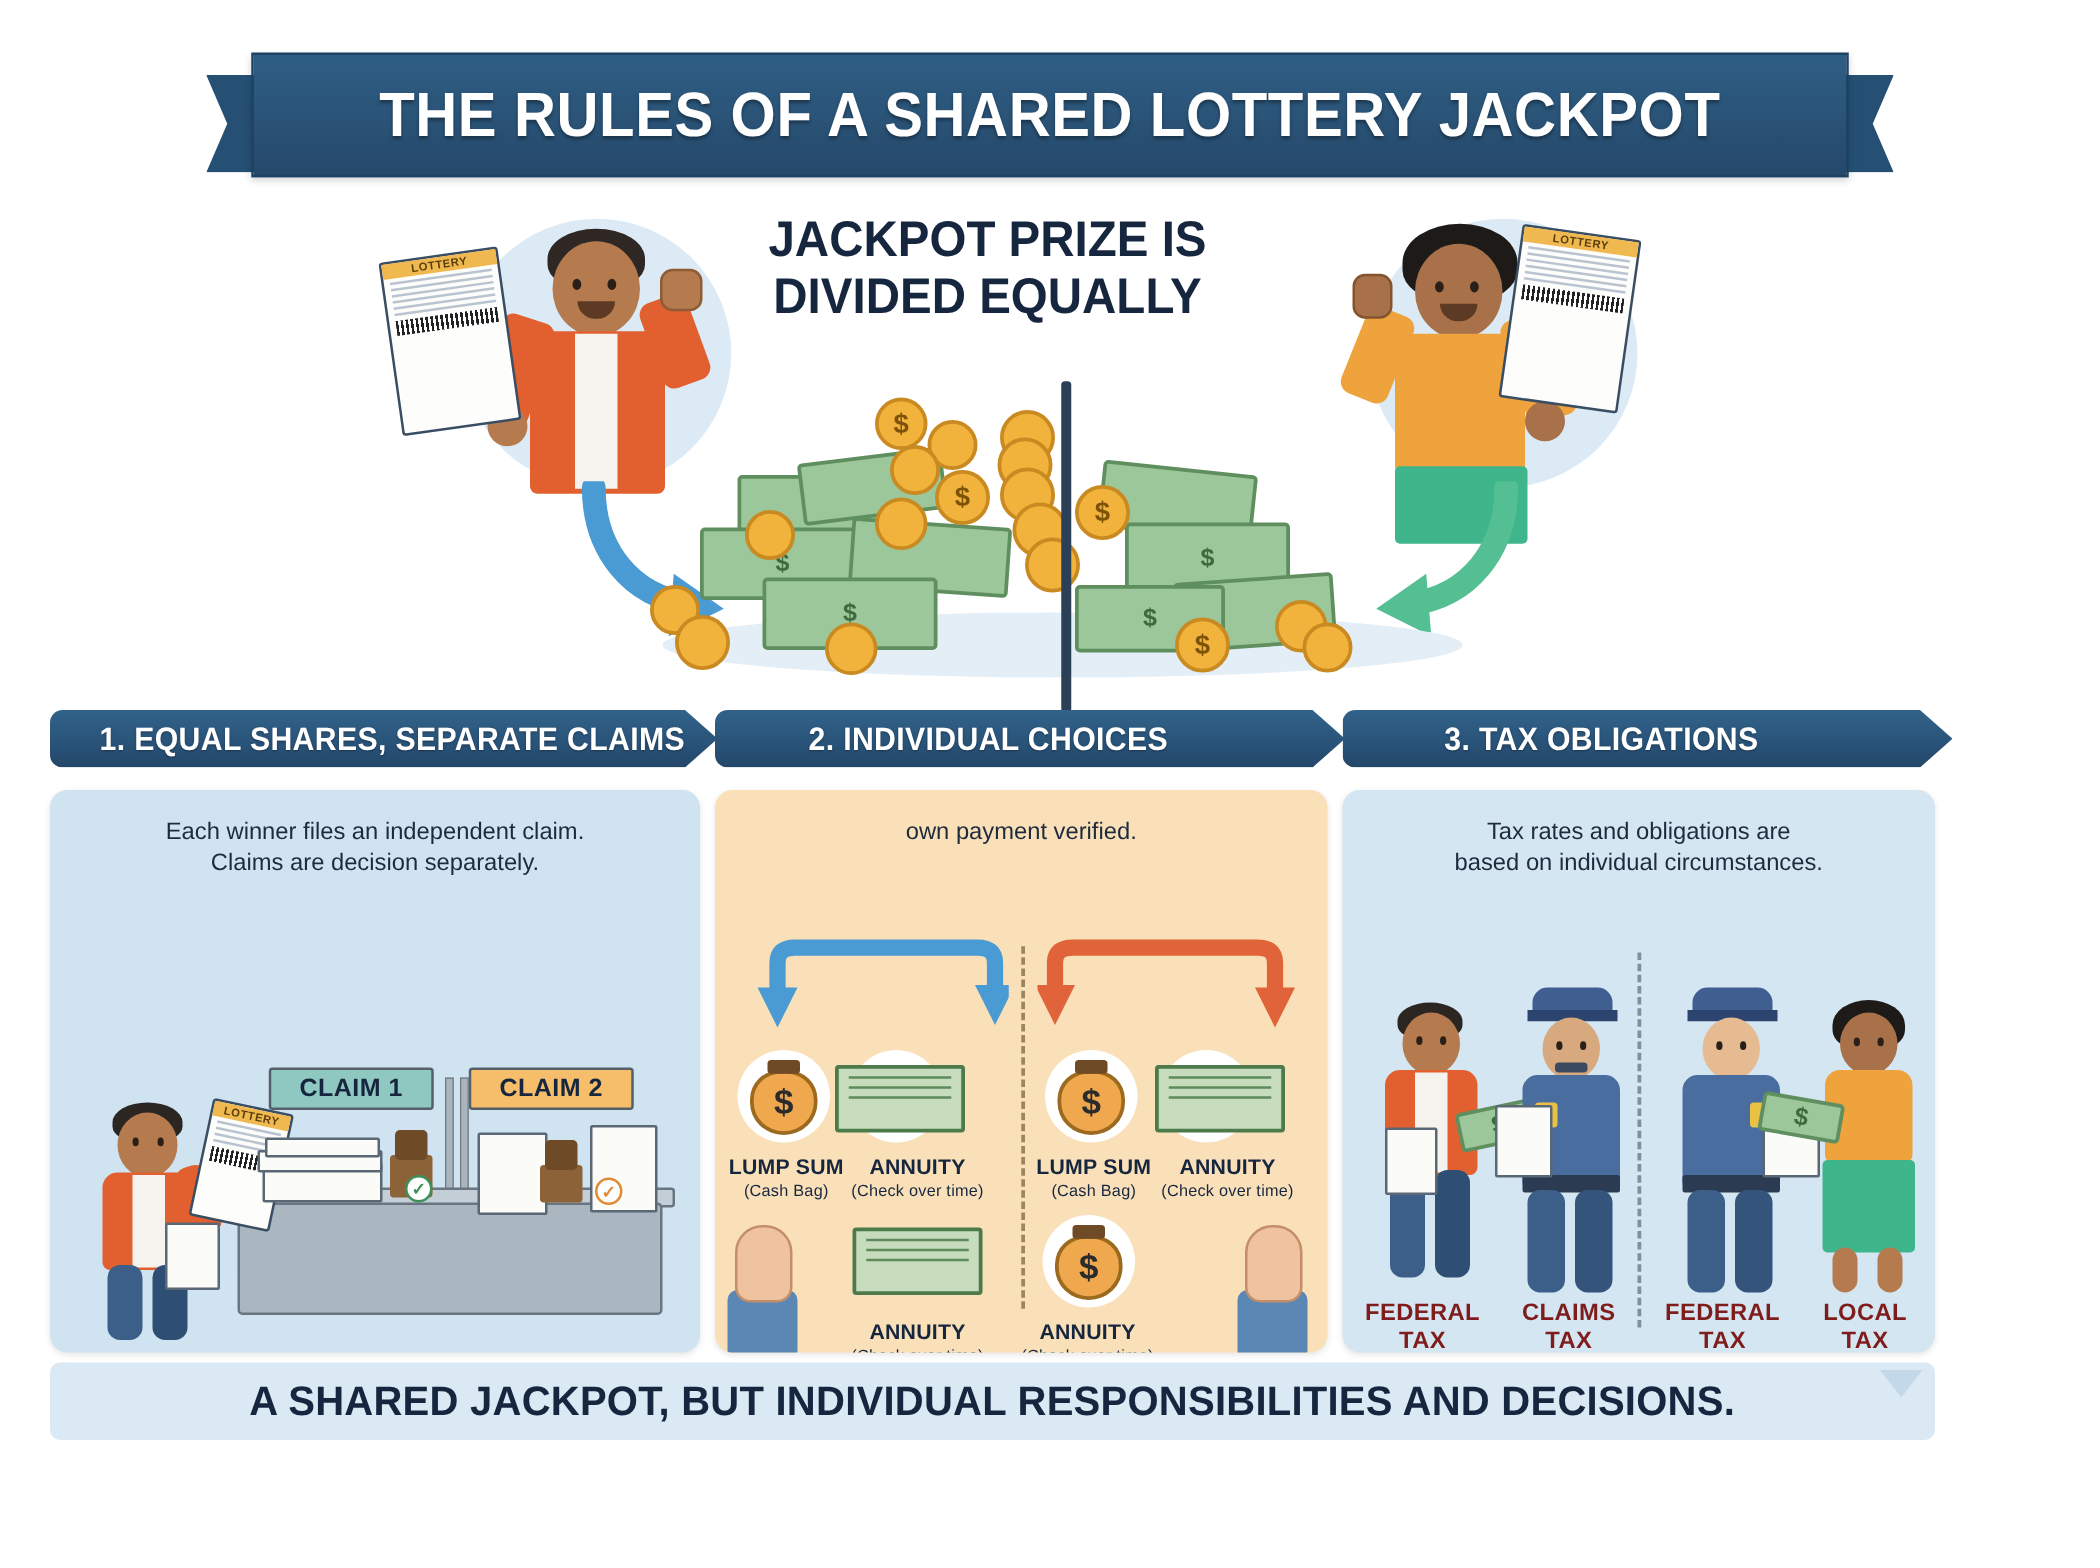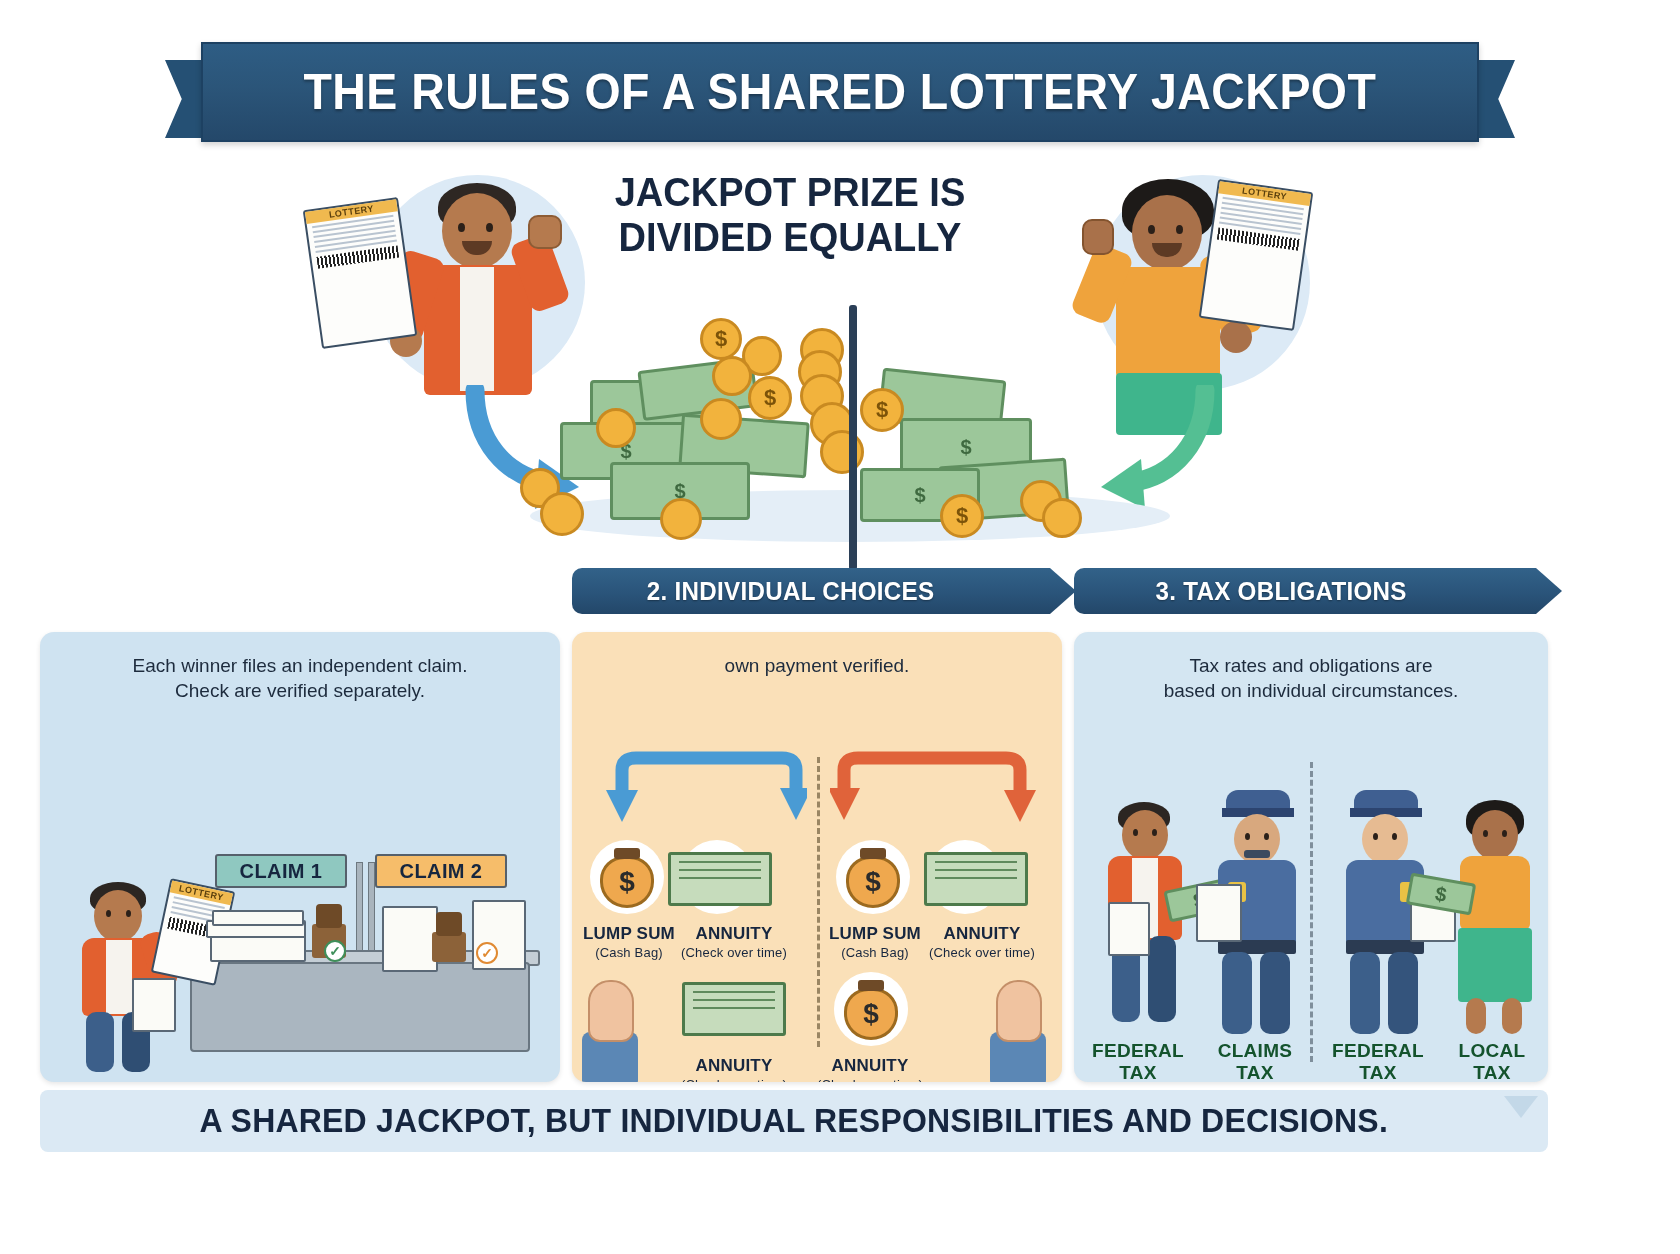--- a/index.html
+++ b/index.html
@@ -176,21 +176,21 @@
     border:2px solid #c48f68; border-radius:22px 22px 12px 12px;
   }
   .sleeve{ position:absolute; width:56px; height:56px; background:#5b87b5; border-radius:8px; }
 
   
   .dash3{
     position:absolute; left:236px; top:130px; height:300px; width:0;
     border-left:3px dashed #7f8f9c;
   }
   .taxlbl{
-    position:absolute; text-align:center; color:#14532d; font-weight:bold;
+    position:absolute; text-align:center; color:#7f1d1d; font-weight:bold;
     font-size:19px; line-height:1.15; letter-spacing:.3px;
   }
 
   
   .footer{
     position:absolute; left:40px; top:1090px; width:1508px; height:62px;
     background:#dbe9f4; border-radius:8px;
     display:flex; align-items:center; justify-content:center;
   }
   .footer p{
@@ -314,24 +314,27 @@
       <div class="coin plain" style="left:820px;top:280px;width:44px;height:44px;"></div>
       <div class="coin" style="left:940px;top:344px;width:44px;height:44px;"></div>
       <div class="coin plain" style="left:1020px;top:330px;width:42px;height:42px;"></div>
       <div class="coin plain" style="left:1042px;top:348px;width:40px;height:40px;"></div>
     </div>
     <div class="hero-divider"></div>
   </div>
 
   <div class="panels">
 
+    <div class="phead h1">
+      <span>1. EQUAL SHARES, SEPARATE CLAIMS</span>
+    </div>
     <div class="panel p1">
       <div class="pbody">
         <div>Each winner files an independent claim.</div>
-        <div>Check are verified separately.</div>
+        <div>Claims are decision separately.</div>
       </div>
 
       <div class="claim-tab c1">
         <span>CLAIM 1</span>
       </div>
       <div class="claim-tab c2">
         <span>CLAIM 2</span>
       </div>
       <div class="post a"></div>
       <div class="post b"></div>

